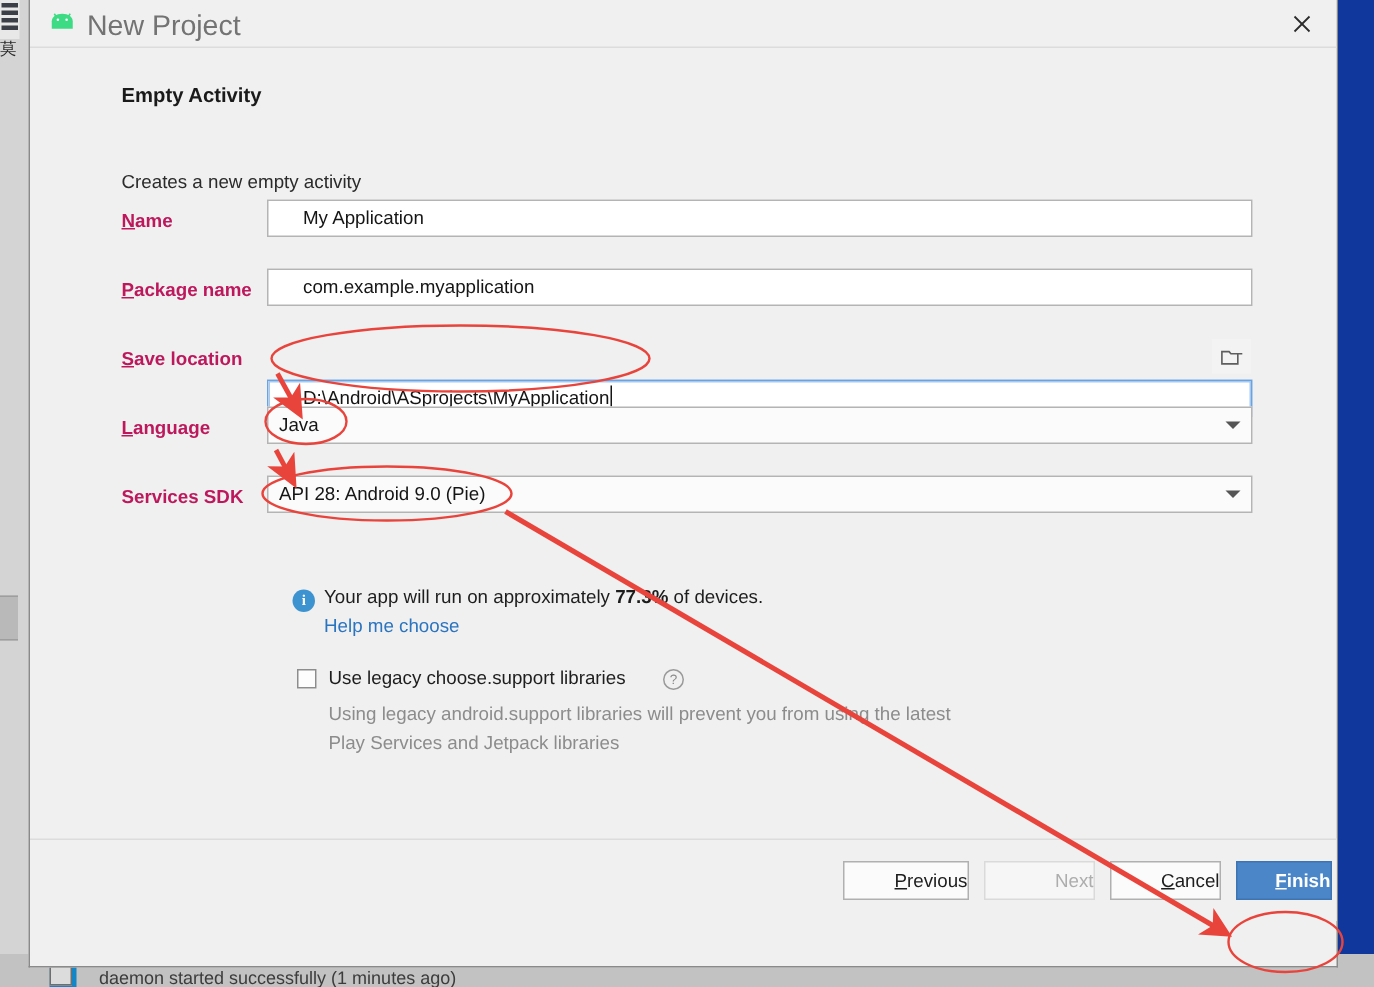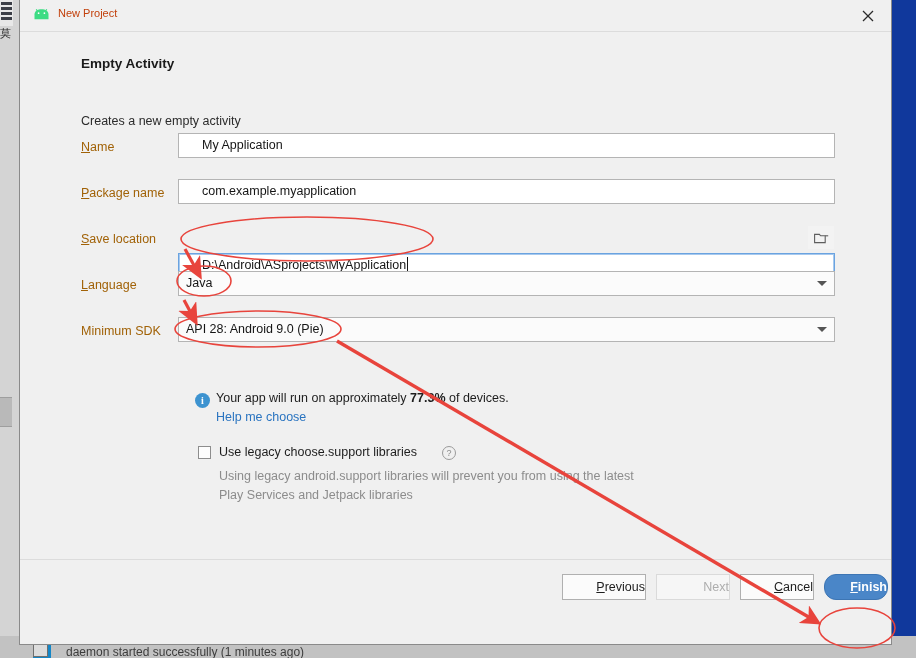--- a/index.html
+++ b/index.html
@@ -109,22 +109,22 @@
     border-bottom: 1px solid #dcdcdc;
   }
   .title-icon {
     position: absolute;
     left: 13px; top: 8px;
     width: 17px; height: 15px;
   }
   .title-text {
     position: absolute;
     left: 38px; top: 7px;
-    font-size: 11px;
-    color: #c2410c;
+    font-size: 19px;
+    color: #737373;
     white-space: nowrap;
   }
   .title-close {
     position: absolute;
     right: 0; top: 0;
     width: 46px; height: 31px;
     display: flex;
     align-items: center;
     justify-content: center;
     cursor: default;
@@ -149,22 +149,23 @@
     position: absolute;
     left: 61px; top: 65px;
     font-size: 12.5px;
     color: #2b2b2b;
     margin-top: 17px;
   }
 
   .row-label {
     position: absolute;
     font-size: 12.5px;
-    color: #a16207;
-    white-space: nowrap;
+    color: #be185d;
+    white-space: nowrap;
+    font-weight: bold;
   }
   .row-label .mn { text-decoration: underline; }
 
   .field {
     position: absolute;
     box-sizing: border-box;
     height: 25px;
     background: #ffffff;
     border: 1px solid #b4b4b4;
     font-size: 12.5px;
@@ -302,21 +303,20 @@
     line-height: 24px;
     cursor: default;
   }
   .btn .mn { text-decoration: underline; }
   .btn.disabled { color: #adadad; border-color: #dadada; background: #f6f6f6; padding-left: 20px; }
   .btn.primary {
     background: #4a86c8;
     border-color: #3d75b3;
     color: #ffffff;
     font-weight: bold;
-    border-radius: 12px;
   }
 
   
   .anno { position: absolute; pointer-events: none; }
 </style>
 </head>
 <body>
 
 <div id="root">
 
@@ -375,21 +375,21 @@
         <svg width="15" height="12" viewBox="0 0 15 12">
           <path d="M0.6 2.4 L5.4 2.4 L6.6 3.8 L11.2 3.8 L11.2 10.6 L0.6 10.6 Z" fill="none" stroke="#5e5e5e" stroke-width="1.1"></path>
           <line x1="11.2" y1="3.8" x2="14.2" y2="3.8" stroke="#5e5e5e" stroke-width="1.1"></line>
         </svg>
       </div>
 
       <div class="row-label" style="left:61px; top:246px;"><span class="mn">L</span><span>anguage</span></div>
       <div class="combo" style="left:158px; top:239px; width:657px;"><span>Java</span></div>
       <div class="combo-arrow" style="left:797px; top:249px;"></div>
 
-      <div class="row-label" style="left:61px; top:292px;"><span class="mn"></span><span>Minimum SDK</span></div>
+      <div class="row-label" style="left:61px; top:292px;"><span class="mn"></span><span>Services SDK</span></div>
       <div class="combo" style="left:158px; top:285px; width:657px;"><span>API 28: Android 9.0 (Pie)</span></div>
       <div class="combo-arrow" style="left:797px; top:295px;"></div>
 
       <div class="info-icon">i</div>
       <div class="info-line"><span>Your app will run on approximately </span><b>77.3%</b><span> of devices.</span></div>
       <div class="link">Help me choose</div>
 
       <div class="checkbox"></div>
       <div class="cb-label">Use legacy choose.support libraries</div>
       <div class="help-icon">?</div>

